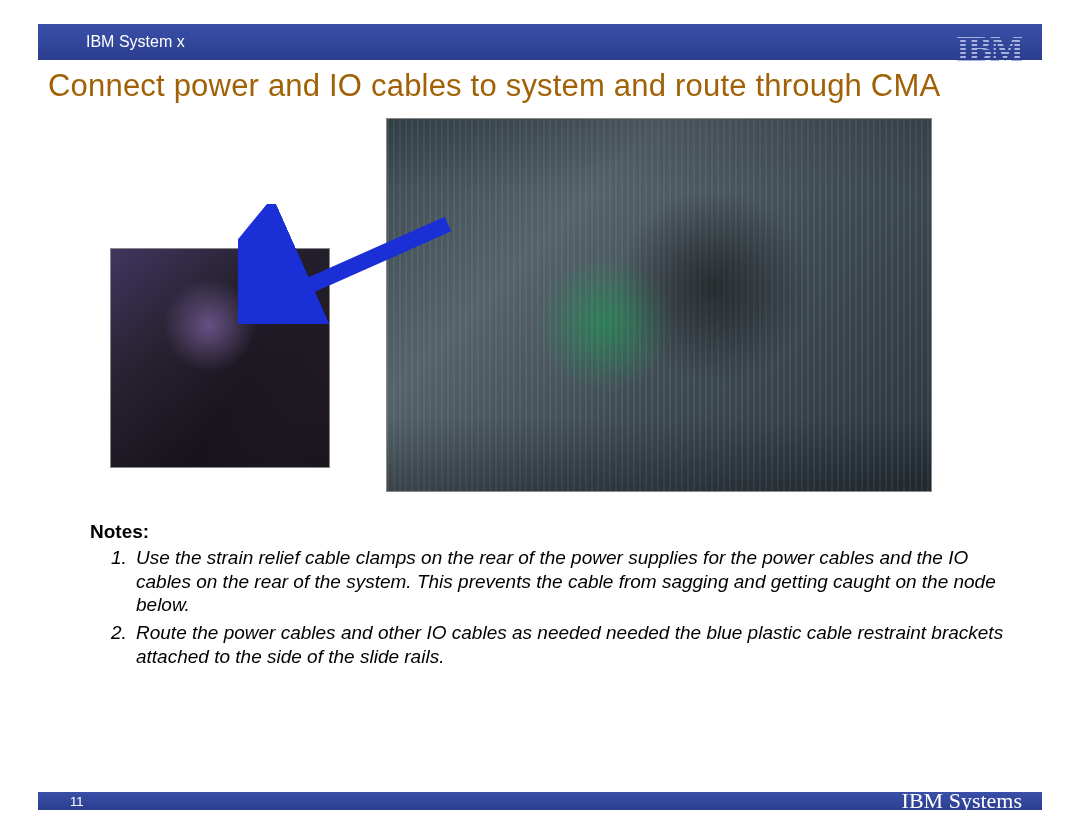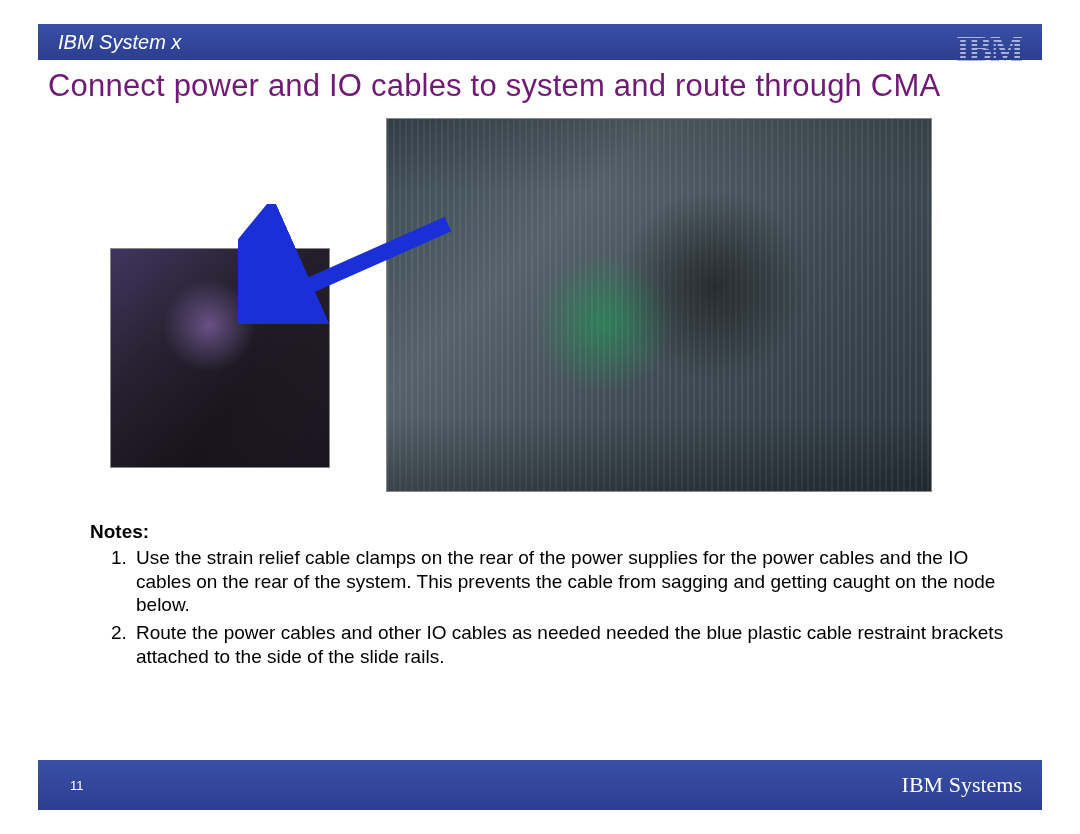--- a/index.html
+++ b/index.html
@@ -24,38 +24,37 @@
     left: 0;
     top: 0;
     width: 1004px;
     height: 36px;
     background: linear-gradient(to bottom, #3a4fa8 0%, #2b3e8f 100%);
     display: flex;
     align-items: center;
   }
   .header-text {
     color: #ffffff;
-    font-size: 20px;
-    padding-left: 20px;
-    font-style: italic;
+    font-size: 16px;
+    padding-left: 48px;
   }
   .ibm-logo-top {
     position: absolute;
     right: 20px;
     top: 4px;
     color: #aab3e0;
     font-family: "Times New Roman", serif;
   }
   .slide-title {
     position: absolute;
     left: 10px;
     top: 44px;
     width: 990px;
     font-size: 31px;
-    color: #701a75;
+    color: #a16207;
     font-weight: 400;
     letter-spacing: 0.2px;
   }
   .img-large {
     position: absolute;
     left: 348px;
     top: 94px;
     width: 546px;
     height: 374px;
     background: linear-gradient(135deg, #3a4850 0%, #55626a 30%, #3e4a52 60%, #2a343c 100%);
@@ -109,27 +108,28 @@
     font-weight: bold;
     margin-bottom: 2px;
   }
   .notes-list {
     list-style: decimal;
     padding-left: 42px;
   }
   .notes-list li {
     margin-bottom: 4px;
     padding-left: 4px;
+    font-style: italic;
   }
   .footer-bar {
     position: absolute;
     left: 0;
     bottom: 0;
     width: 1004px;
-    height: 50px;
+    height: 18px;
     background: linear-gradient(to bottom, #3a4fa8 0%, #2b3e8f 100%);
     display: flex;
     align-items: center;
     justify-content: space-between;
     padding: 0 20px 0 32px;
   }
   .page-num {
     color: #ffffff;
     font-size: 13px;
   }

